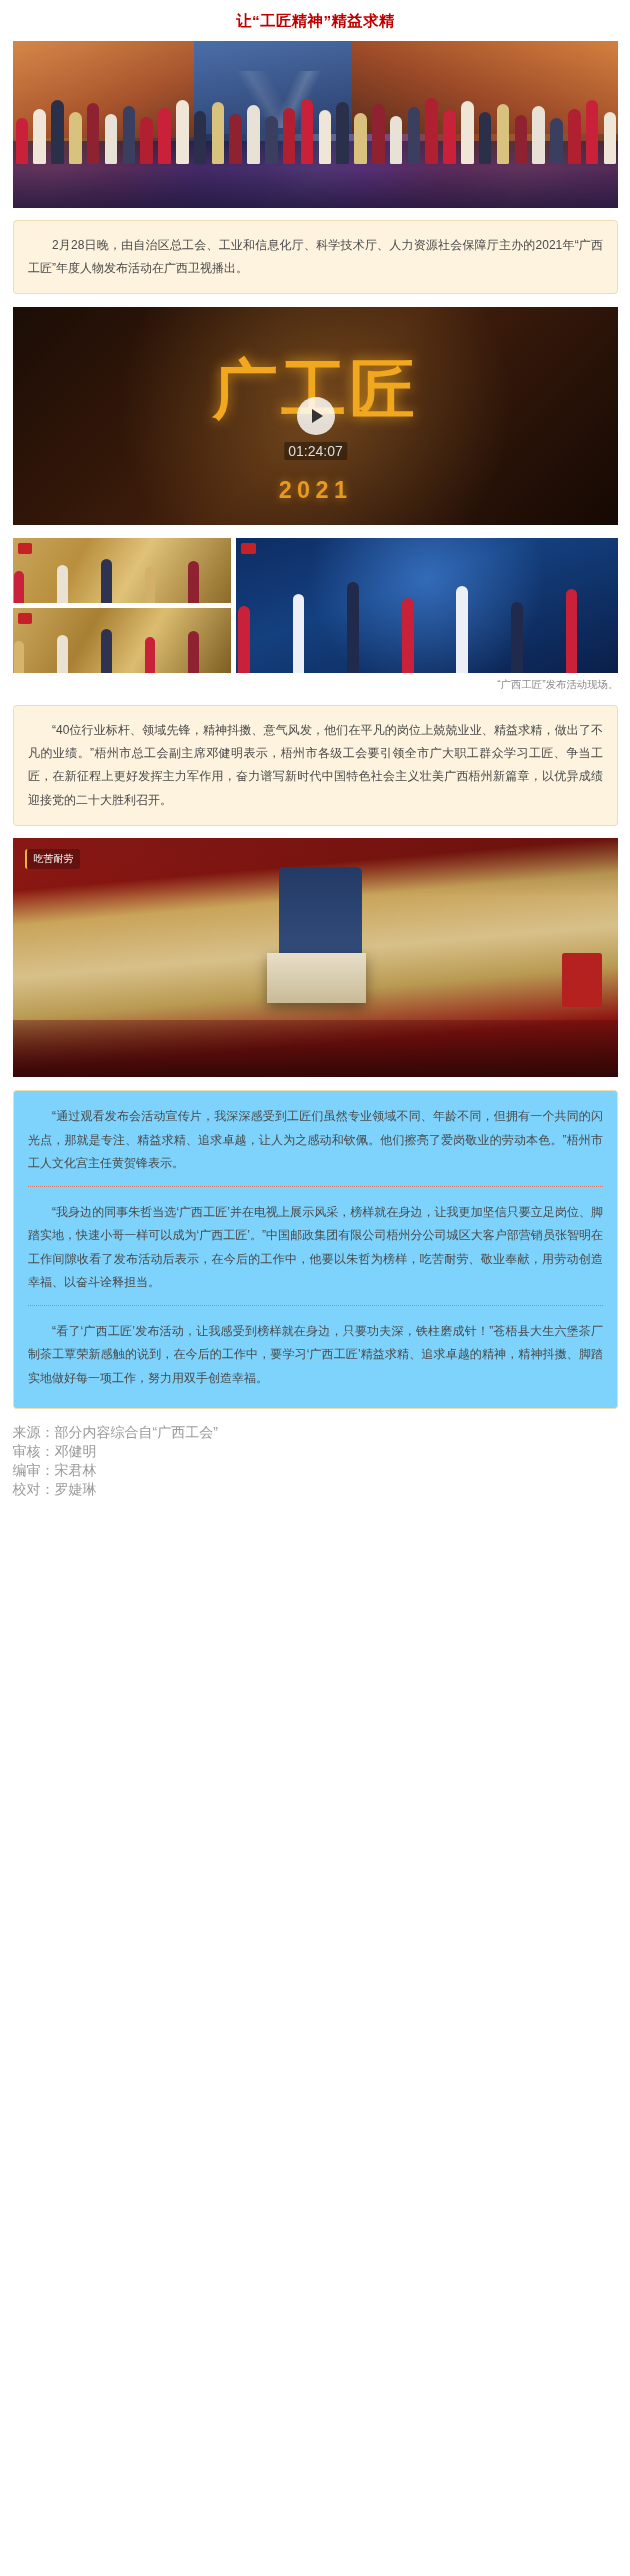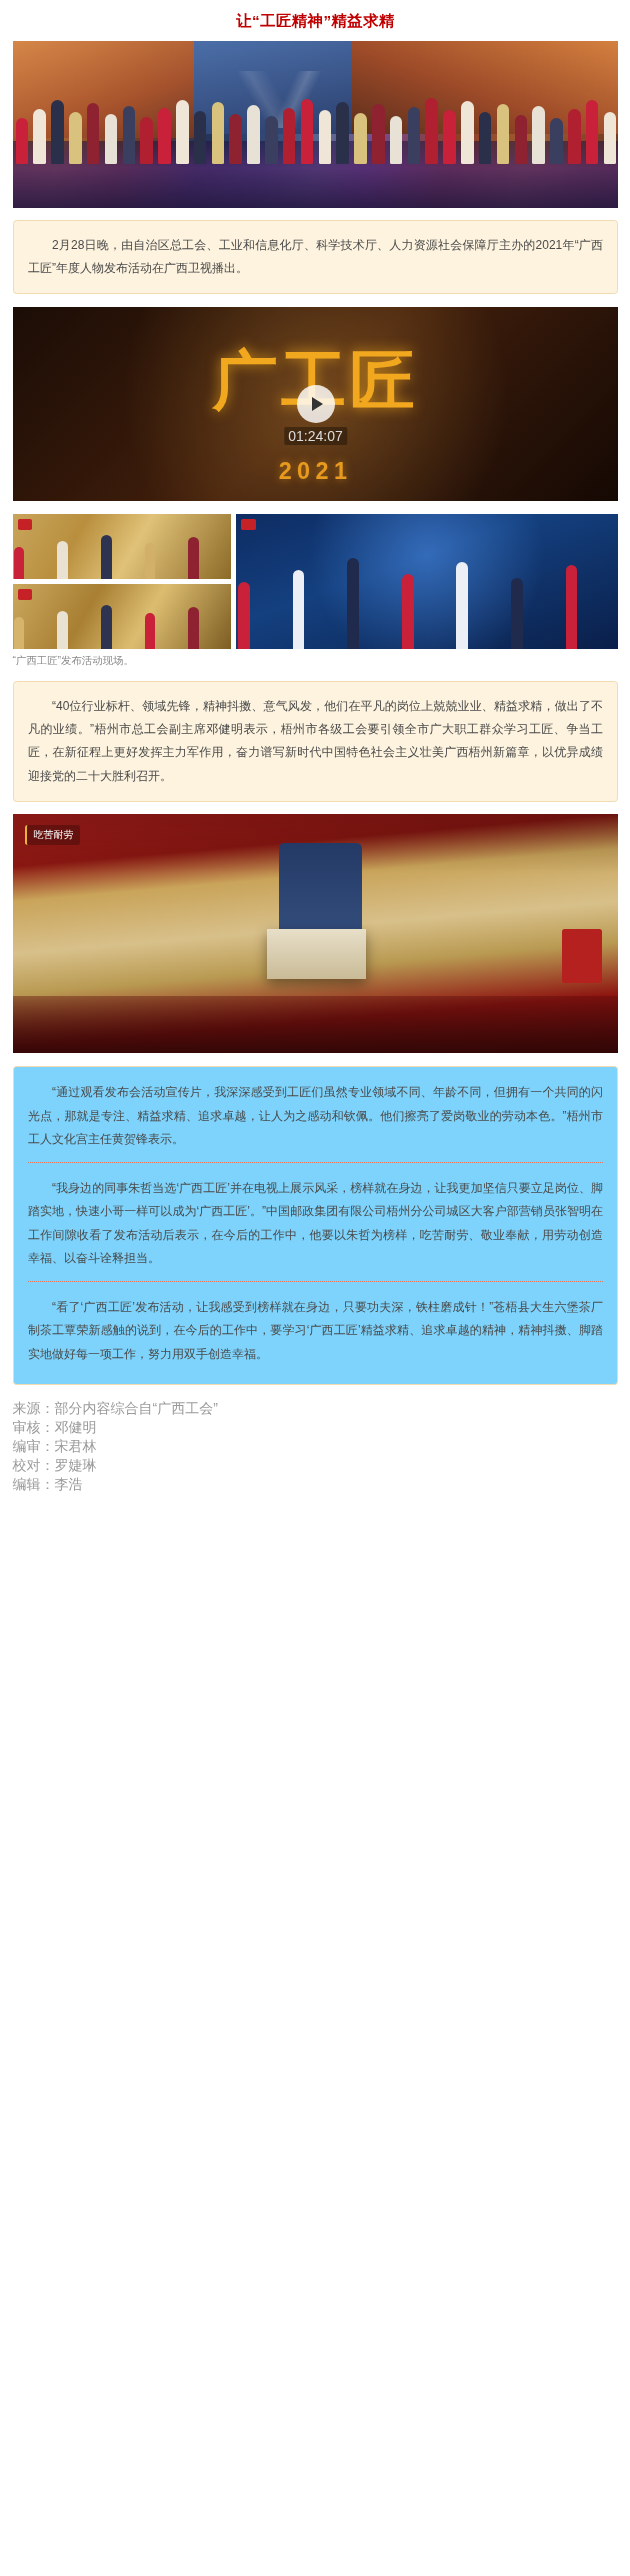--- a/index.html
+++ b/index.html
@@ -69,21 +69,21 @@
     border-radius:3.6px;
     padding:12.6px 14.4px;
     font-size:12px;
     line-height:23.4px;
     text-align:justify;
     color:#4a4a4a;
     text-indent:2em;
   }
   
   .video{
-    height:194px;
+    height:218px;
     background:
       radial-gradient(circle at 50% 45%, rgba(255,190,80,.25), rgba(0,0,0,0) 60%),
       linear-gradient(135deg,#1b0d06 0%,#2e1508 25%,#43200c 50%,#2a1308 75%,#150903 100%);
     position:relative;
   }
   .video .logo{
     position:absolute;left:50%;top:38%;transform:translate(-50%,-50%);
     font-size:65px;font-weight:bold;color:#f2a81e;
     text-shadow:0 0 12.6px rgba(242,168,30,.75);
     letter-spacing:3.6px;
@@ -138,21 +138,21 @@
       radial-gradient(circle at 50% 30%, rgba(90,160,255,.45), rgba(0,0,0,0) 55%),
       linear-gradient(160deg,#0e2c63 0%,#14407f 40%,#0a1f4a 100%);
   }
   .shot .ppl{position:absolute;bottom:0;width:100%;height:70%;}
   .shot .ppl i{position:absolute;bottom:0;width:12.6px;height:100%;border-radius:6.3px 6.3px 0 0;}
   .shot .badge{
     position:absolute;left:5.4px;top:5.4px;width:14.4px;height:10.8px;
     background:#c52127;border-radius:1.8px;
   }
   .caption{
-    text-align:left;
+    text-align:right;
     font-size:10.4px;
     color:#8a8a8a;
     margin:5.4px 12.6px 3.6px 12.6px;
   }
   
   .wide{
     height:239px;
     background:
       linear-gradient(to bottom, rgba(0,0,0,.25) 0%, rgba(0,0,0,0) 25%),
       linear-gradient(175deg,#b4201c 0%,#8d1712 18%,#c9a45a 30%,#d8c08a 48%,#b99a52 62%,#8e1511 80%,#5f0d0a 100%);
@@ -330,17 +330,16 @@
     <div class="q">“我身边的同事朱哲当选‘广西工匠’并在电视上展示风采，榜样就在身边，让我更加坚信只要立足岗位、脚踏实地，快速小哥一样可以成为‘广西工匠’。”中国邮政集团有限公司梧州分公司城区大客户部营销员张智明在工作间隙收看了发布活动后表示，在今后的工作中，他要以朱哲为榜样，吃苦耐劳、敬业奉献，用劳动创造幸福、以奋斗诠释担当。</div>
     <div class="dotline"></div>
     <div class="q">“看了‘广西工匠’发布活动，让我感受到榜样就在身边，只要功夫深，铁柱磨成针！”苍梧县大生六堡茶厂制茶工覃荣新感触的说到，在今后的工作中，要学习‘广西工匠’精益求精、追求卓越的精神，精神抖擞、脚踏实地做好每一项工作，努力用双手创造幸福。</div>
   </div>
 
   <div class="footer">
     <div>来源：部分内容综合自“广西工会”</div>
     <div>审核：邓健明</div>
     <div>编审：宋君林</div>
     <div>校对：罗婕琳</div>
-    <div>编辑：李浩</div>
   </div>
 
 </div>
 
 
 </body></html>

